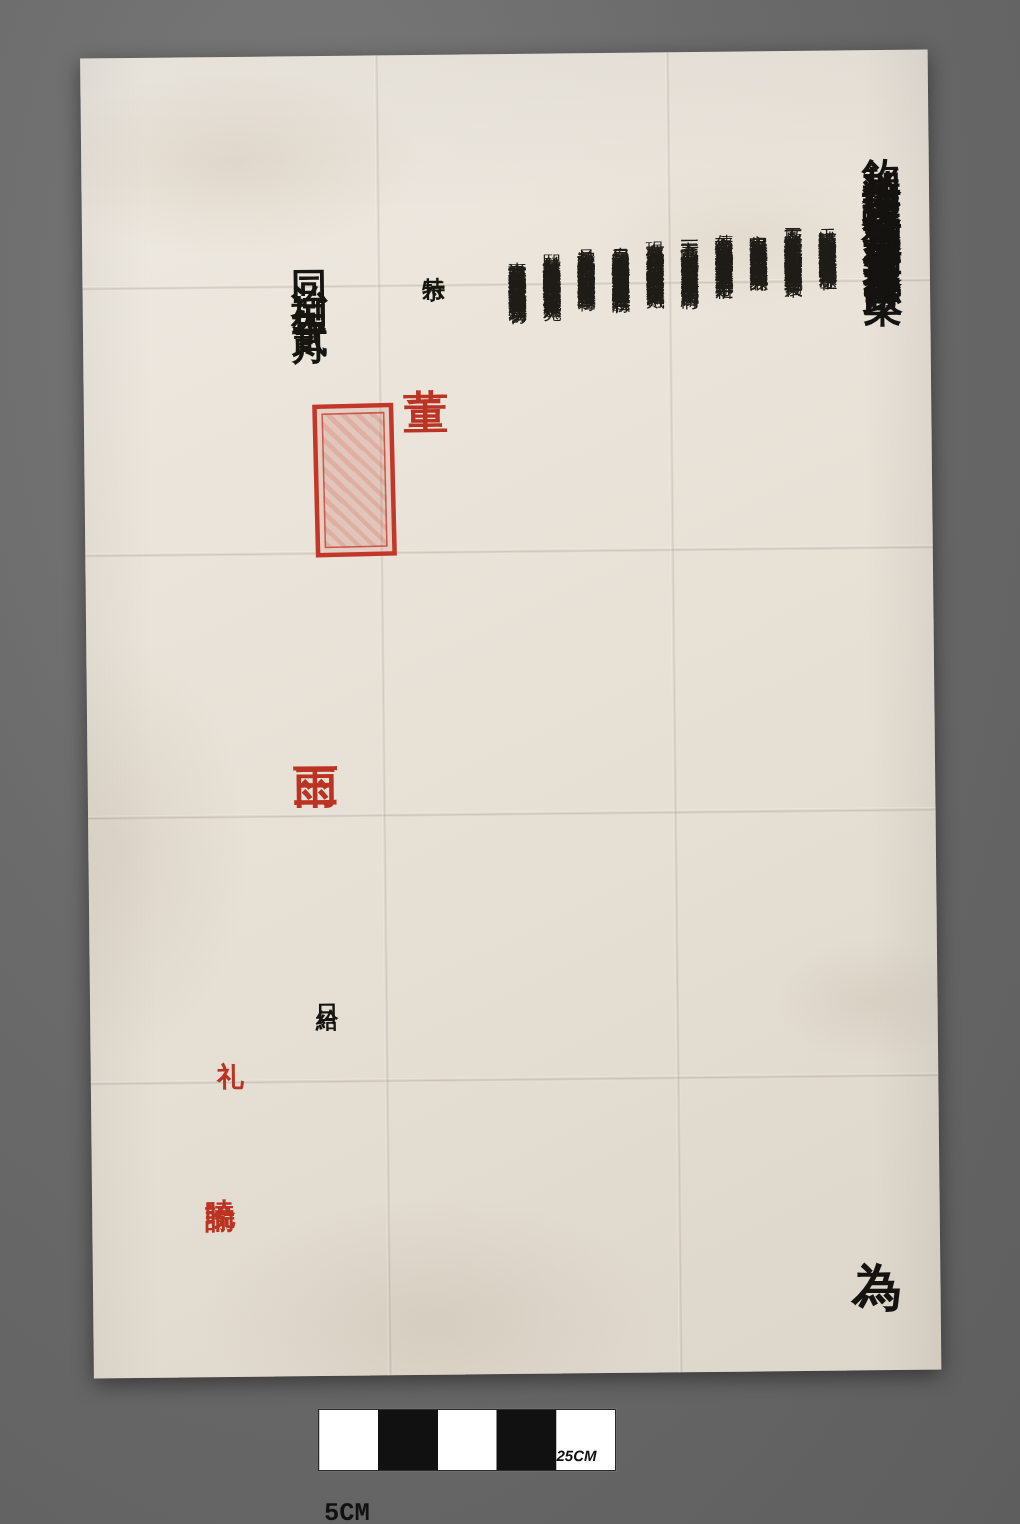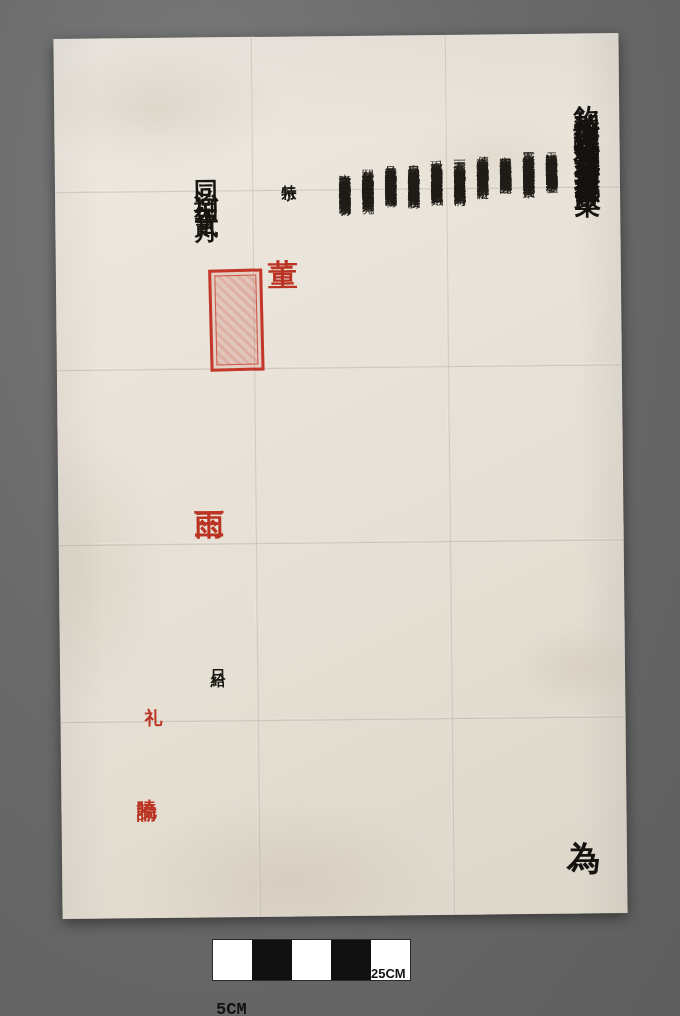--- a/index.html
+++ b/index.html
@@ -214,16 +214,16 @@
   </div>
 
   <div id="scalebar">
     <div class="seg" style="background:#ffffff;"></div>
     <div class="seg" style="background:#111111;"></div>
     <div class="seg" style="background:#ffffff;"></div>
     <div class="seg" style="background:#111111;"></div>
     <div class="seg" style="background:#ffffff;"></div>
   </div>
   <div class="lbl" style="position:absolute; left:216px; top:1000px; font-size:17px; font-weight:700; color:#111; font-family:Liberation Mono, monospace;">5CM</div>
-  <div class="lbl" style="position:absolute; left:371px; top:966px; font-size:13px; font-weight:700; color:#111; font-family:'Liberation Sans', sans-serif;">25CM</div>
+  <div class="lbl" style="position:absolute; left:371px; top:966px; font-size:10px; font-weight:700; color:#111; font-family:'Liberation Sans', sans-serif;font-style:italic;">25CM</div>
 
 
 </div>
 
 </body></html>

